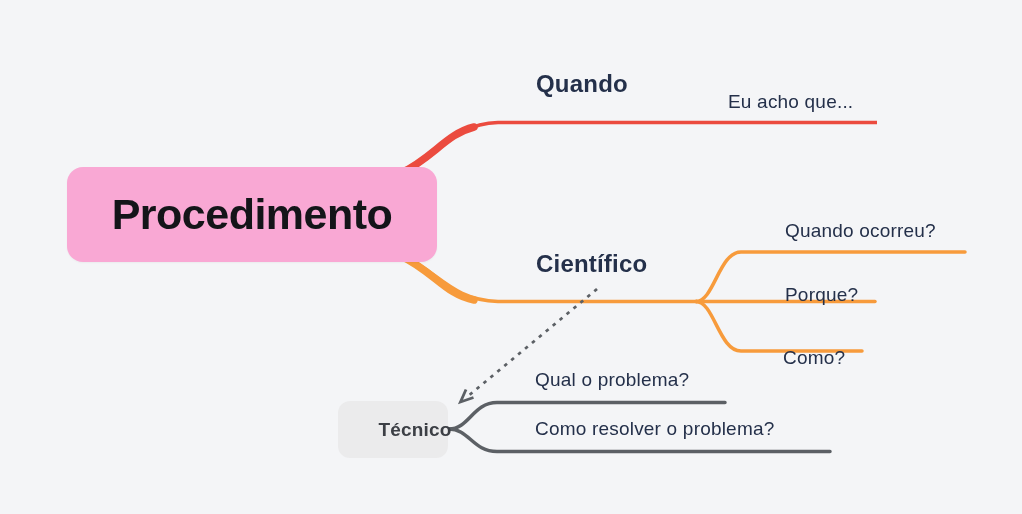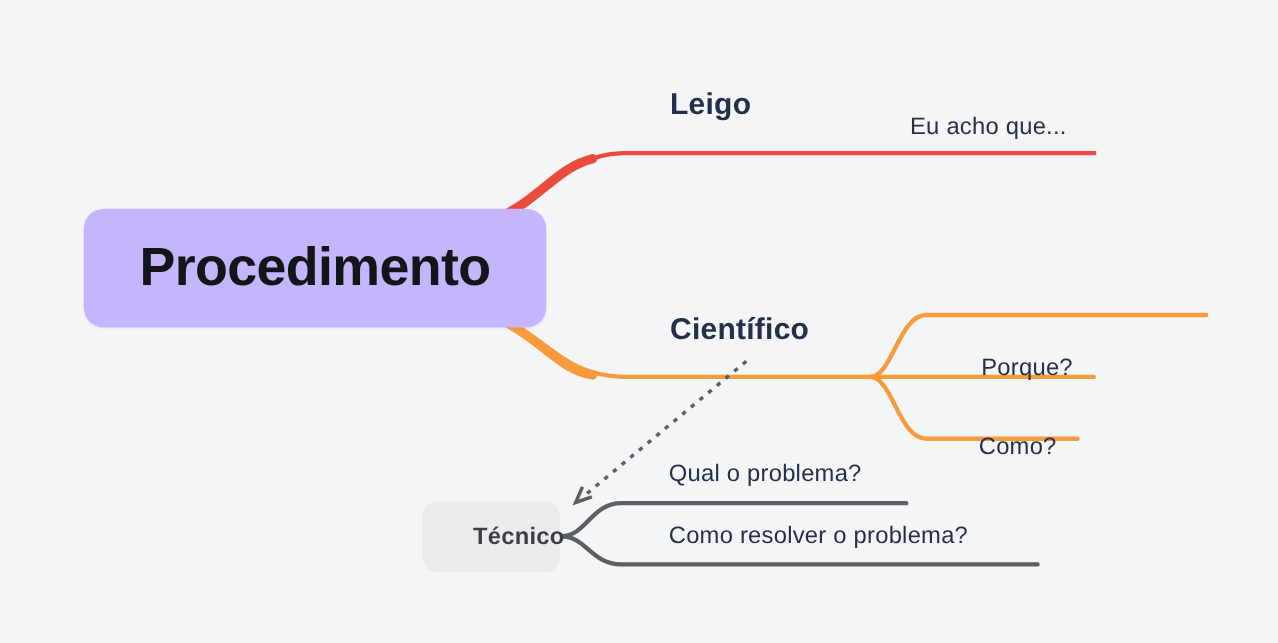--- a/index.html
+++ b/index.html
@@ -33,21 +33,21 @@
   }
   .sub-topic {
     font-size: 19px;
     font-weight: normal;
     letter-spacing: 0.2px;
   }
   .root-node {
     position: absolute;
     left: 67px; top: 167px;
     width: 370px; height: 95px;
-    background: #c4b5fd;
+    background: #f9a8d4;
     border-radius: 16px;
     display: flex;
     align-items: center;
     justify-content: center;
     box-shadow: 0 1px 2px rgba(0,0,0,0.04);
   }
   .root-node .root-text {
     font-size: 43px;
     font-weight: bold;
     color: #141519;
@@ -92,24 +92,25 @@
     <path d="M 449 429 C 469 429 473 451.5 497 451.5 L 830 451.5" fill="none" stroke-width="3.5" stroke-linecap="round" stroke="#5c6065"></path>
 
     <path d="M 597 289 L 467 397" fill="none" stroke-width="2.8" stroke-dasharray="3.5 5.5" stroke="#5c6065"></path>
     <polyline points="466,389.5 460.5,402 473.5,397.5" fill="none" stroke-width="2.8" stroke-linejoin="miter" stroke="#5c6065"></polyline>
   </svg>
 
   <div class="root-node">
     <span class="root-text">Procedimento</span>
   </div>
 
-  <div class="node-label main-topic" style="left:536px; top:71px;">Leigo</div>
+  <div class="node-label main-topic" style="left:536px; top:71px;">Quando</div>
   <div class="node-label sub-topic" style="left:728px; top:92px;">Eu acho que...</div>
 
   <div class="node-label main-topic" style="left:536px; top:251px;">Científico</div>
+  <div class="node-label sub-topic" style="left:785px; top:221px;">Quando ocorreu?</div>
   <div class="node-label sub-topic" style="left:785px; top:285px;">Porque?</div>
   <div class="node-label sub-topic" style="left:783px; top:320px;margin-top:28px;">Como?</div>
 
   <div class="tecnico-node">
     <span class="tecnico-text">Técnico</span>
   </div>
   <div class="node-label sub-topic" style="left:535px; top:419px;">Como resolver o problema?</div>
   <div class="node-label sub-topic" style="left:535px; top:370px;">Qual o problema?</div>
 
 </div>

